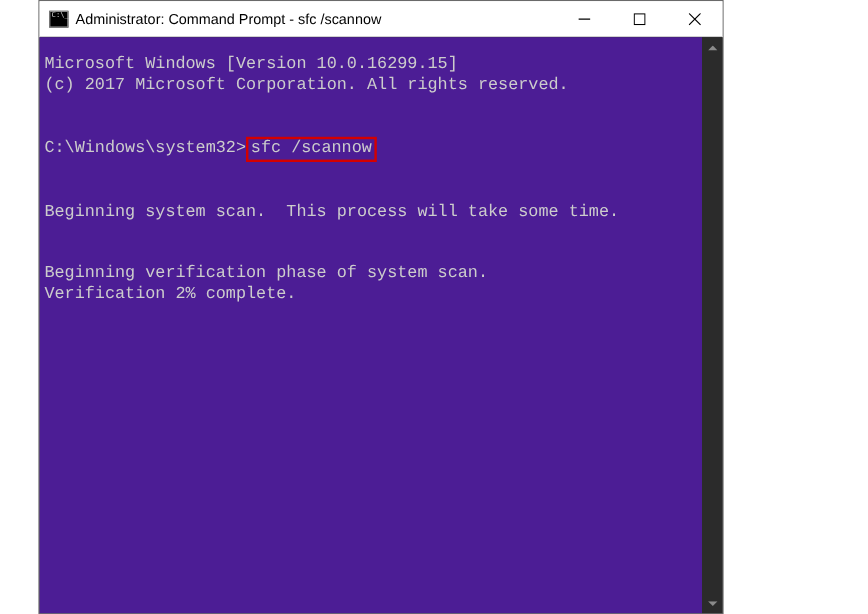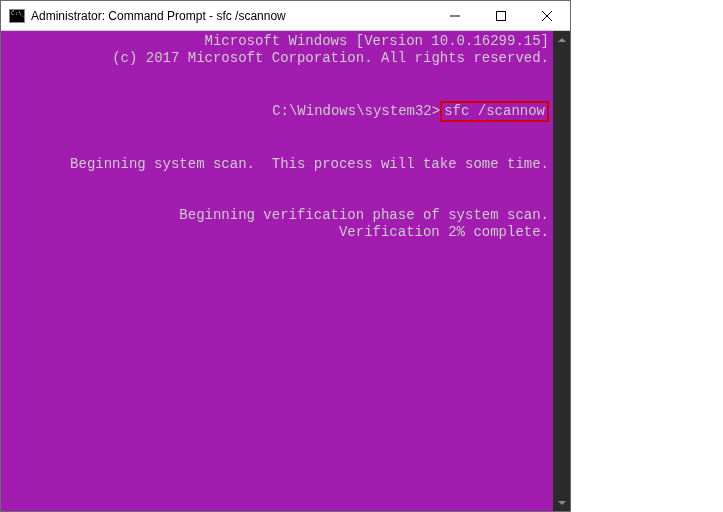--- a/index.html
+++ b/index.html
@@ -10,20 +10,21 @@
       font-family: "Segoe UI", Tahoma, sans-serif;
       overflow: hidden;
     }
     .window {
       width: 571px;
       height: 512px;
       border: 1px solid #6a6a6a;
       display: flex;
       flex-direction: column;
       position: relative;
+      margin-left: 32px;
     }
     .titlebar {
       height: 30px;
       background: #fff;
       display: flex;
       align-items: center;
       border-bottom: 1px solid #d0d0d0;
     }
     .titlebar-icon {
       width: 16px;
@@ -63,29 +64,28 @@
       color: #000;
     }
     .win-btn svg { width: 10px; height: 10px; }
     .console-wrap {
       flex: 1;
       display: flex;
       background: #0c0c0c;
     }
     .console {
       flex: 1;
-      background: #a21caf;
+      background: #4c1d95;
       color: #cccccc;
       font-family: Consolas, "Courier New", monospace;
       font-size: 14px;
       line-height: 17px;
-      padding: 2px 4px;
+      padding: 15px 4px;
       white-space: pre;
       overflow: hidden;
-      text-align: right;
     }
     .highlight-box {
       border: 2px solid #d40000;
       padding: 0px 2px;
       display: inline-block;
     }
     .scrollbar {
       width: 17px;
       background: #2b2b2b;
       display: flex;

